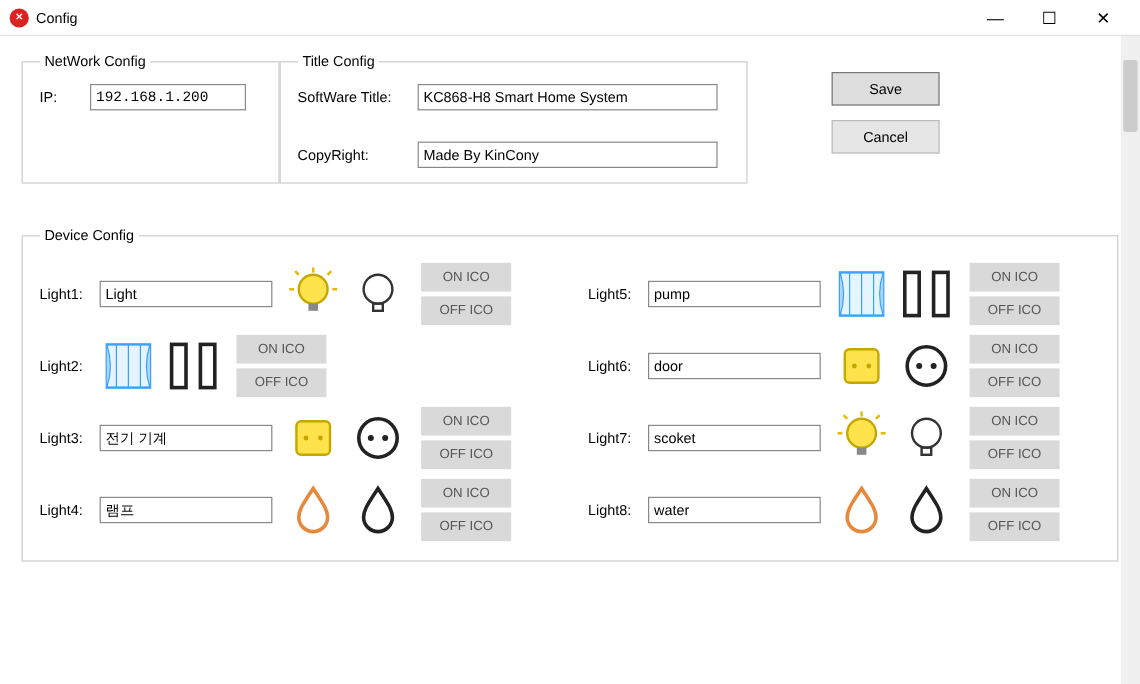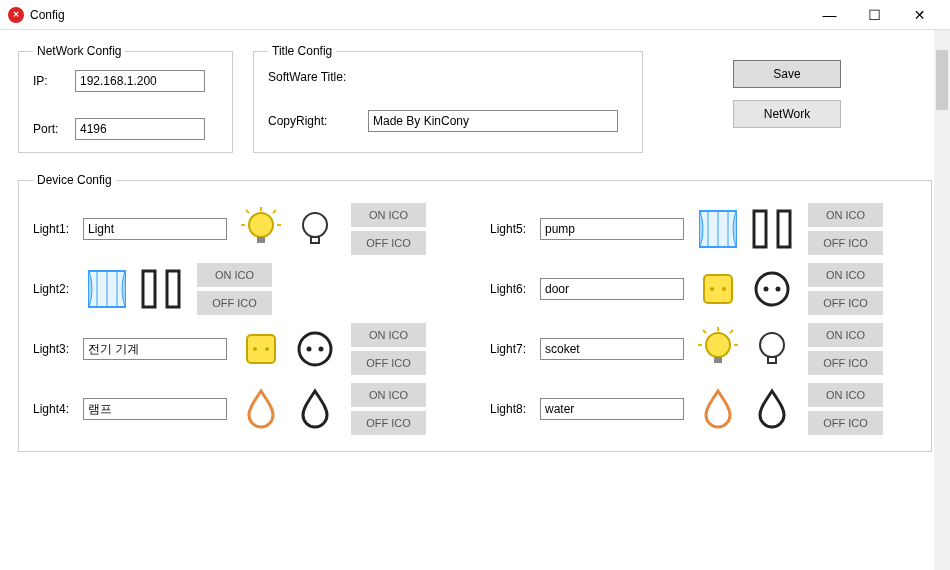--- a/index.html
+++ b/index.html
@@ -52,39 +52,38 @@
     border: 1px solid #ccc;
     padding: 12px 14px;
     margin: 0;
   }
   legend {
     padding: 0 4px;
     font-size: 12px;
   }
   .top-row {
     display: flex;
-    gap: 20px;
     align-items: stretch;
   }
   .network-config {
     width: 215px;
   }
   .title-config {
     flex: 1;
     max-width: 390px;
   }
   .btns-col {
     display: flex;
     flex-direction: column;
     gap: 12px;
     padding-top: 16px;
     margin-left: 70px;
   }
   .btns-col button {
-    width: 108px;
+    width: 90px;
     height: 28px;
     border: 1px solid #bbb;
     background: #e6e6e6;
     cursor: pointer;
     font-size: 12px;
     text-align: center;
   }
   .btns-col button.save {
     border: 1px solid #777;
     background: #ddd;
@@ -97,33 +96,33 @@
   .form-row:last-child { margin-bottom: 0; }
   .form-row label {
     display: inline-block;
   }
   .network-config .form-row label { width: 42px; }
   .network-config input[type=text] {
     width: 130px;
     height: 22px;
     border: 1px solid #888;
     padding: 2px 4px;
-    font-family: Liberation Sans, sans-serif;
+    font-family: Liberation Mono, monospace;
     font-size: 12px;
   }
   .title-config .form-row label { width: 100px; }
   .title-config input[type=text] {
     width: 250px;
     height: 22px;
     border: 1px solid #888;
     padding: 2px 4px;
     font-size: 12px;
   }
   .device-config {
-    margin-top: 20px;
+    margin-top: 36px;
   }
   .device-grid {
     display: grid;
     grid-template-columns: 1fr 1fr;
     column-gap: 30px;
   }
   .device-row {
     display: flex;
     align-items: center;
     height: 60px;
@@ -196,40 +195,37 @@
 <div class="content">
 
   <div class="top-row">
 
     <fieldset class="network-config">
       <legend>NetWork Config</legend>
       <div class="form-row">
         <label>IP:</label>
         <input type="text" value="192.168.1.200" style="">
       </div>
-      <div class="form-row">
-        <label>Port:</label>
-        <input type="text" value="4196" style="">
-      </div>
     </fieldset>
 
     <fieldset class="title-config">
       <legend>Title Config</legend>
       <div class="form-row">
         <label>SoftWare Title:</label>
+        <input type="text" value="KC868-H8 Smart Home System" style="">
       </div>
       <div class="form-row">
         <label>CopyRight:</label>
         <input type="text" value="Made By KinCony" style="">
       </div>
     </fieldset>
 
     <div class="btns-col">
       <button class="save">Save</button>
-      <button>NetWork</button>
+      <button>Cancel</button>
     </div>
   </div>
 
   <fieldset class="device-config">
     <legend>Device Config</legend>
     <div class="device-grid" id="device-grid">
         <div>
           <div class="device-row">
             <span class="dlabel">Light1:</span>
             <input type="text" value="Light" style="">

